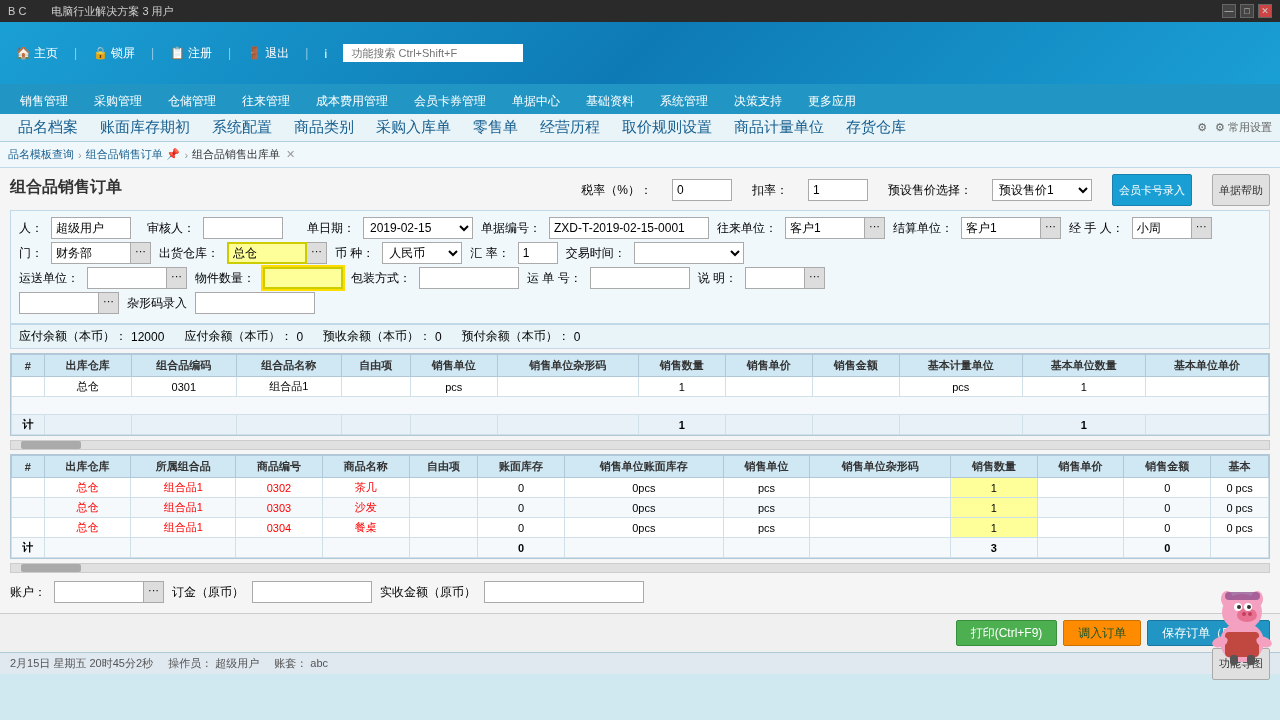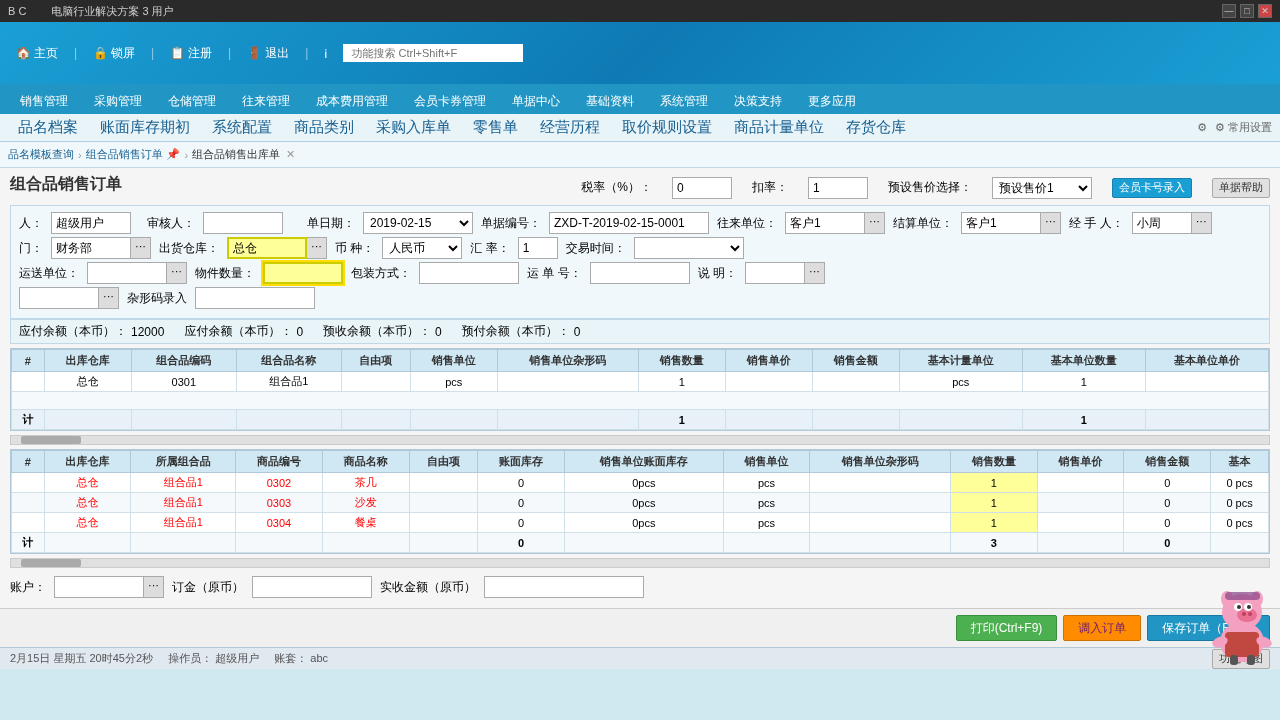--- a/index.html
+++ b/index.html
@@ -43,21 +43,21 @@
     .form-input { border: 1px solid #aaa; padding: 2px 4px; font-size: 12px; background: white; height: 22px; }
     .form-input-sm { width: 60px; }
     .form-select { border: 1px solid #aaa; padding: 2px 2px; font-size: 12px; background: white; height: 22px; }
     .form-input-yellow { background: #ffff99; border: 2px solid #cccc00; }
     .top-form-row { display: flex; align-items: center; gap: 8px; margin-bottom: 3px; }
 
     
     .btn { padding: 3px 10px; font-size: 12px; cursor: pointer; border: 1px solid; border-radius: 2px; height: 24px; white-space: nowrap; }
     .btn-blue { background: #1a9fd4; color: white; border-color: #1a80b0; }
     .btn-gray { background: #e0e0e0; color: #333; border-color: #aaa; }
-    .btn-small { padding: 1px 6px; font-size: 11px; height: 20px; }
+    .btn-small { padding: 1px 6px; font-size: 11px; height: 32px; }
 
     
     .input-with-btn { display: flex; align-items: center; }
     .input-suffix { border: 1px solid #aaa; background: #ddd; padding: 2px 4px; height: 22px; cursor: pointer; font-size: 11px; border-left: none; }
 
     
     .summary-bar { display: flex; align-items: flex-end; gap: 20px; background: #e8f4f8; border: 1px solid #c0d8e8; padding: 3px 8px; margin-bottom: 4px; font-size: 12px; }
     .summary-item { display: flex; align-items: center; gap: 4px; }
 
     
@@ -73,21 +73,21 @@
     .h-scroll { height: 10px; background: #e0e0e0; border: 1px solid #ccc; margin-bottom: 4px; display: flex; align-items: center; }
     .h-scroll-thumb { height: 8px; width: 60px; background: #aaa; margin-left: 10px; border-radius: 2px; }
 
     
     .bottom-form { display: flex; align-items: center; gap: 8px; padding: 4px 0; }
 
     
     .bottom-actions { display: flex; justify-content: flex-end; gap: 6px; padding: 6px 10px; background: #f0f0f0; border-top: 1px solid #ccc; }
     .btn-action { padding: 4px 14px; font-size: 12px; cursor: pointer; border: 1px solid; border-radius: 2px; height: 26px; }
     .btn-green { background: #4CAF50; color: white; border-color: #388e3c; }
-    .btn-orange { background: #ff8c00; color: #701a75; border-color: #cc7000; }
+    .btn-orange { background: #ff8c00; color: #14532d; border-color: #cc7000; }
     .btn-save { background: #2196c4; color: white; border-color: #1a78a0; }
 
     
     .status-bar { background: #e0e8f0; border-top: 1px solid #b0c8d8; height: 22px; display: flex; align-items: center; padding: 0 10px; gap: 16px; font-size: 11px; color: #555; justify-content: space-between; }
     .status-right { display: flex; gap: 8px; }
 
     
     .mascot { position: absolute; right: 0; bottom: 60px; width: 80px; height: 90px; z-index: 100; }
     .form-section { background: #f0f8fc; border: 1px solid #c0d8e8; padding: 6px 8px; }
     .cursor-box { outline: 2px solid #ffdd00; }

